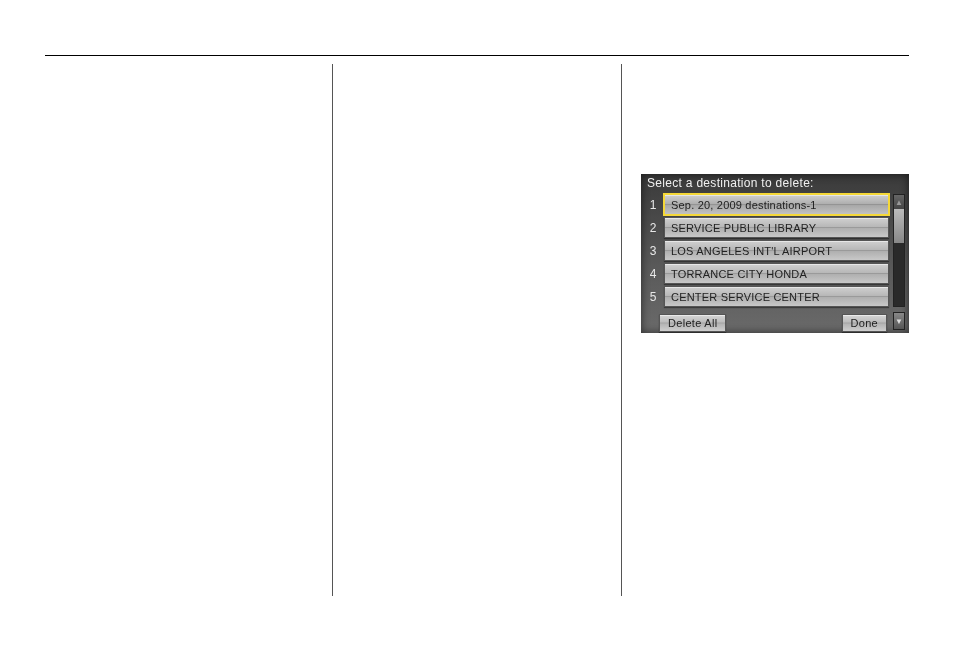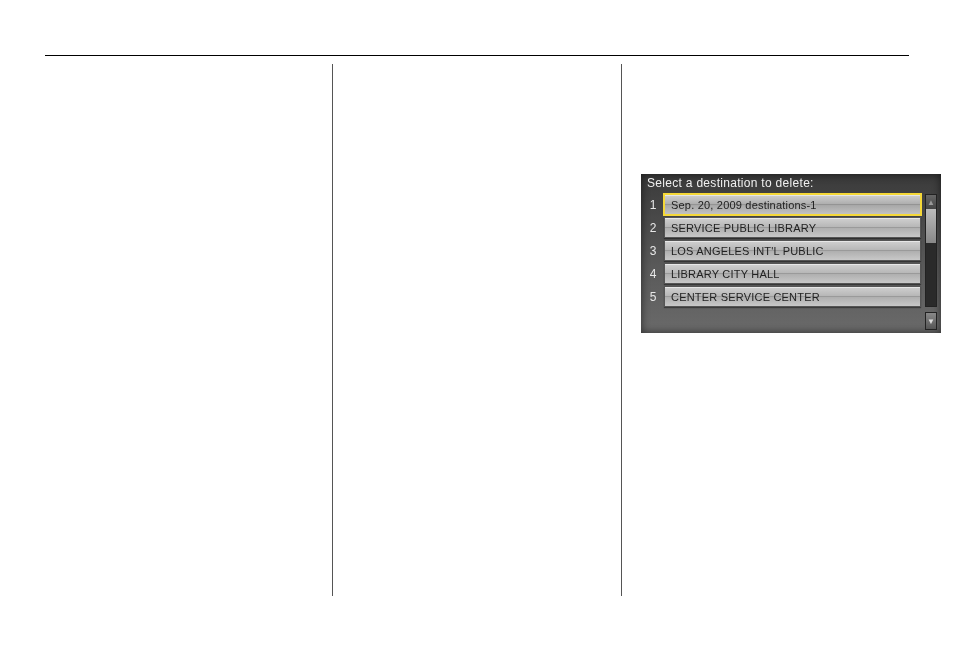--- a/index.html
+++ b/index.html
@@ -35,21 +35,21 @@
       position: relative;
     }
     .col-divider {
       width: 1px;
       background: #555;
     }
     .nav-screen {
       position: absolute;
       top: 174px;
       left: 641px;
-      width: 300px;
+      width: 268px;
       height: 159px;
       background: linear-gradient(180deg, #3a3a3a 0%, #4a4a4a 30%, #5a5a5a 60%, #6a6a6a 100%);
       box-shadow: inset 0 0 8px rgba(0,0,0,0.6);
       font-family: Arial, sans-serif;
       overflow: hidden;
     }
     .nav-title {
       color: #f0f0f0;
       font-size: 12px;
       padding: 2px 6px 4px 6px;
@@ -176,32 +176,36 @@
       <div class="list-row">
         <div class="row-num">1</div>
         <div class="row-label selected">Sep. 20, 2009 destinations-1</div>
       </div>
       <div class="list-row">
         <div class="row-num">2</div>
         <div class="row-label">SERVICE PUBLIC LIBRARY</div>
       </div>
       <div class="list-row">
         <div class="row-num">3</div>
-        <div class="row-label">LOS ANGELES INT'L PUBLIC</div>
+        <div class="row-label">LOS ANGELES INT'L AIRPORT</div>
       </div>
       <div class="list-row">
         <div class="row-num">4</div>
-        <div class="row-label">LIBRARY CITY HALL</div>
+        <div class="row-label">TORRANCE CITY HONDA</div>
       </div>
       <div class="list-row">
         <div class="row-num">5</div>
         <div class="row-label">CENTER SERVICE CENTER</div>
       </div>
     </div>
     <div class="scrollbar">
       <div class="scroll-arrow">▲</div>
       <div class="scroll-track">
         <div class="scroll-thumb"></div>
       </div>
     </div>
   </div>
+  <div class="bottom-bar">
+    <div class="nav-btn">Delete All</div>
+    <div class="nav-btn done">Done</div>
+  </div>
   <div class="scroll-arrow down">▼</div>
 </div>
 
 </body></html>

